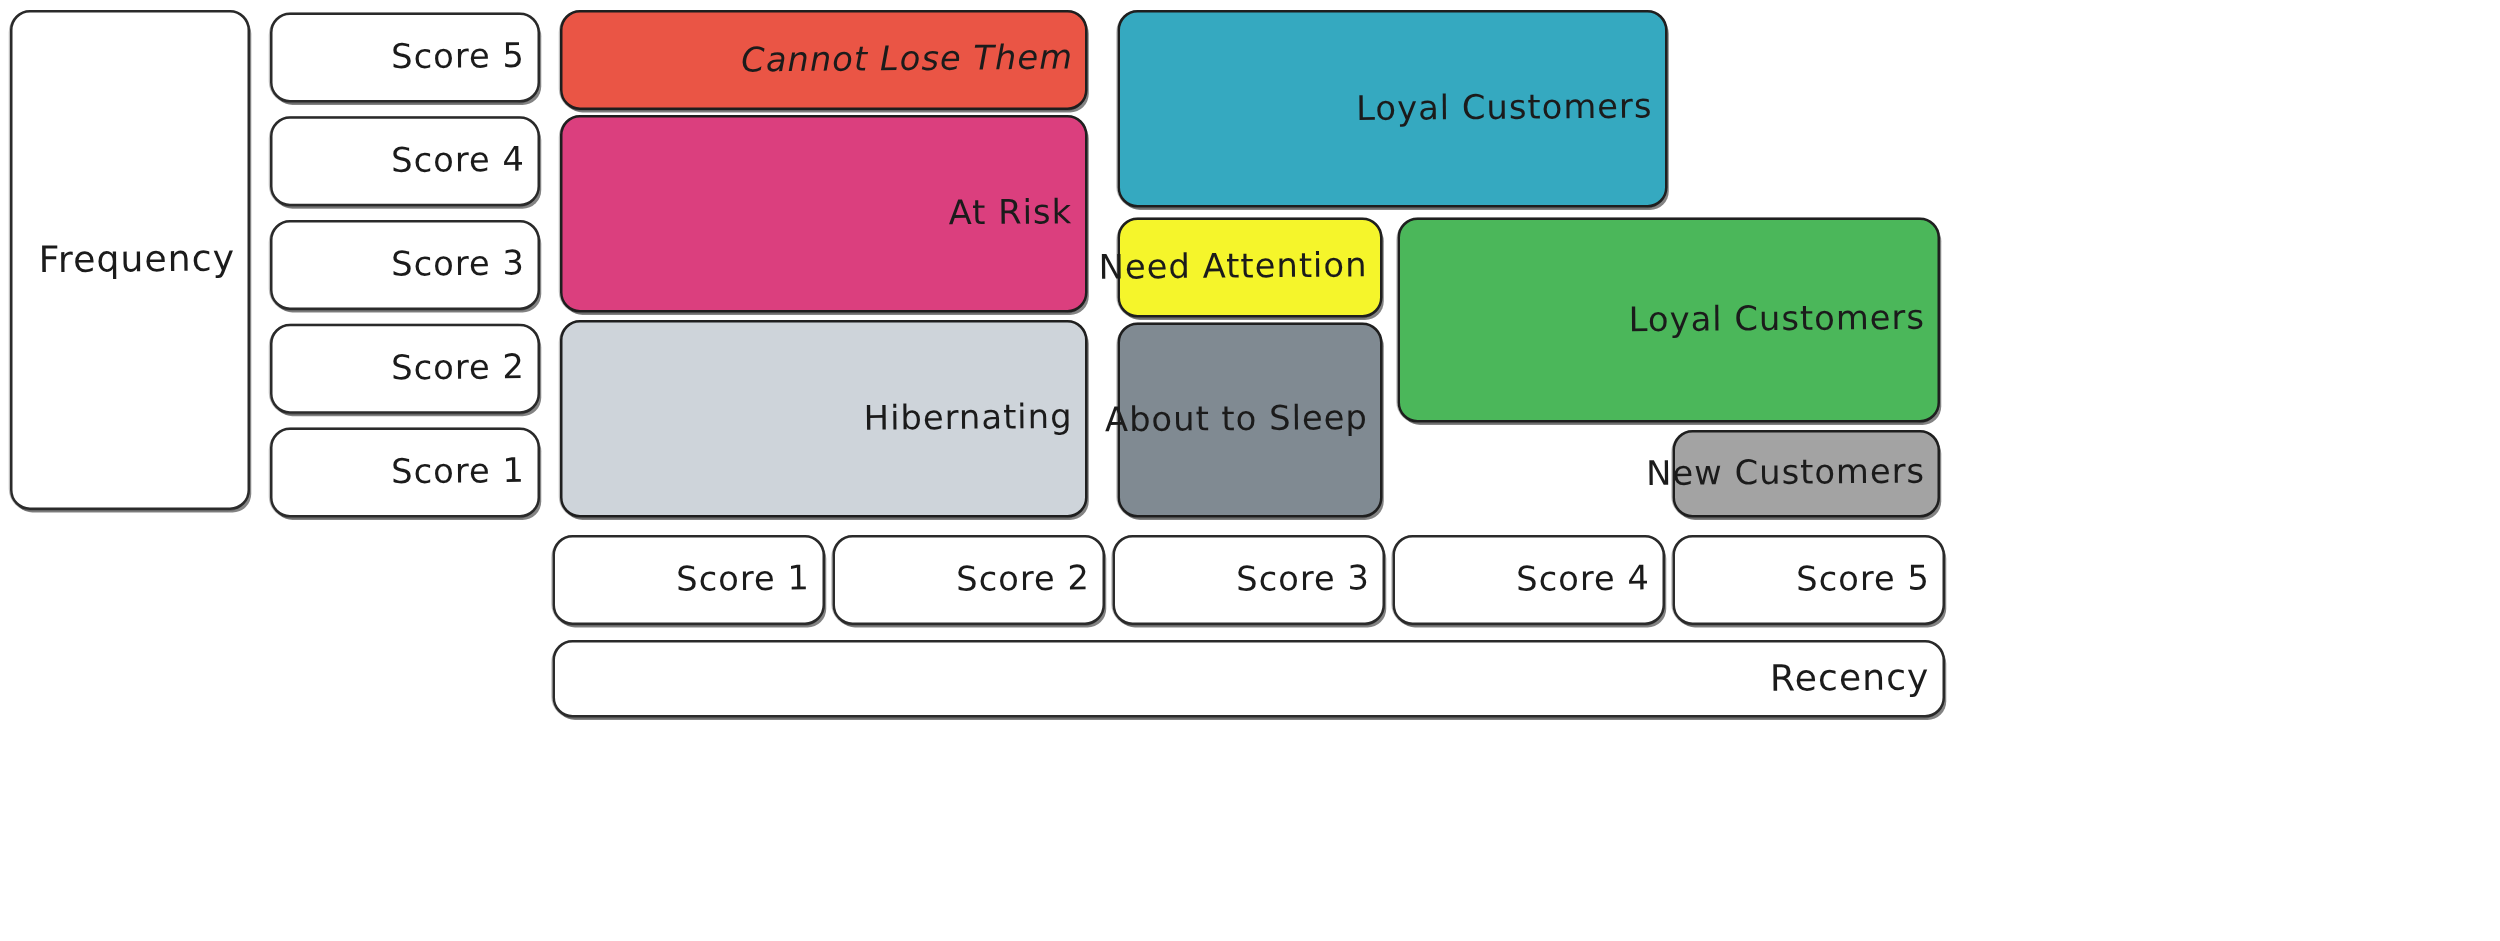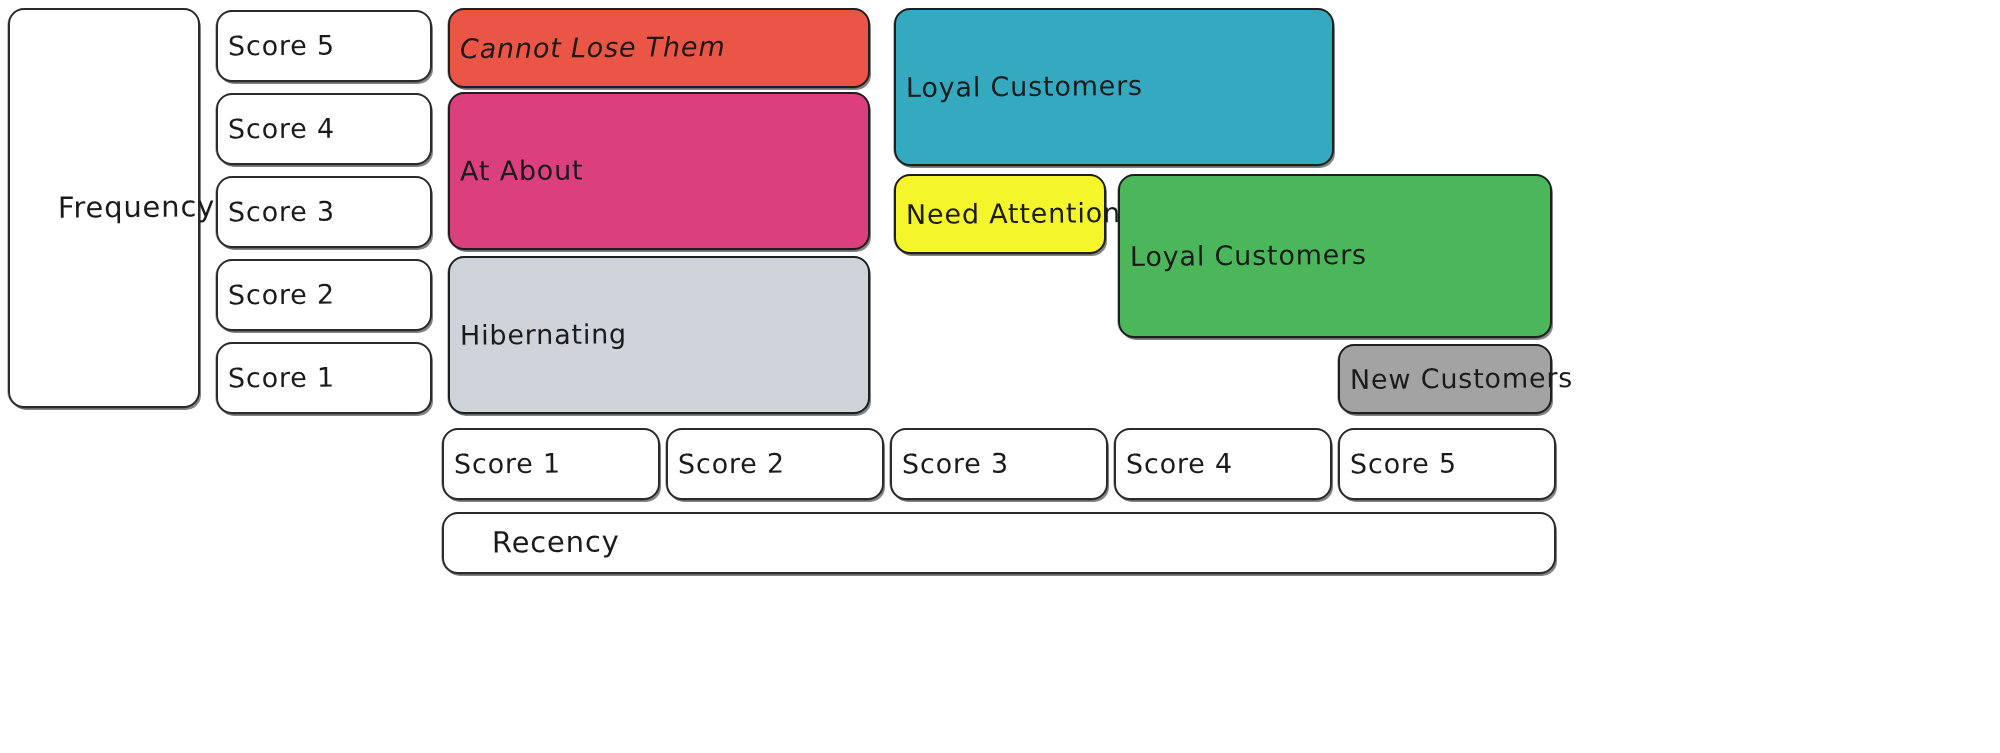--- a/index.html
+++ b/index.html
@@ -18,21 +18,21 @@
     overflow: hidden;
   }
   
   .box {
     position: absolute;
     box-sizing: border-box;
     border: 2px solid #1e1e1e;
     border-radius: 16px;
     display: flex;
     align-items: center;
-    justify-content: flex-start;
+    justify-content: flex-end;
     text-align: center;
     color: #1b1b1b;
     font-family: "DejaVu Sans", sans-serif;
     font-size: 27px;
     letter-spacing: 0.8px;
     line-height: 1.15;
     padding: 4px 10px;
     box-shadow: 2px 3px 0 -1px rgba(30,30,30,0.55);
   }
   .box.plain {
@@ -85,30 +85,33 @@
     <span class="lbl">Score 2</span>
   </div>
   <div class="box plain seg" style="left:216px; top:342px; width:216px; height:72px;">
     <span class="lbl">Score 1</span>
   </div>
 
   <div class="box" style="left: 448px; top: 8px; width: 422px; height: 80px; background: rgb(234, 85, 69); font-style: italic;">
       <span class="lbl">Cannot Lose Them</span>
     </div>
   <div class="box" style="left: 448px; top: 92px; width: 422px; height: 158px; background: rgb(219, 63, 126);">
-      <span class="lbl">At About</span>
+      <span class="lbl">At Risk</span>
     </div>
   <div class="box" style="left: 448px; top: 256px; width: 422px; height: 158px; background: rgb(206, 212, 218);">
       <span class="lbl">Hibernating</span>
     </div>
   <div class="box" style="left: 894px; top: 8px; width: 440px; height: 158px; background: rgb(53, 169, 192);">
       <span class="lbl">Loyal Customers</span>
     </div>
   <div class="box" style="left: 894px; top: 174px; width: 212px; height: 80px; background: rgb(245, 245, 43);">
       <span class="lbl">Need Attention</span>
+    </div>
+  <div class="box" style="left: 894px; top: 258px; width: 212px; height: 156px; background: rgb(128, 138, 146);">
+      <span class="lbl">About to Sleep</span>
     </div>
   <div class="box" style="left: 1118px; top: 174px; width: 434px; height: 164px; background: rgb(75, 183, 90);">
       <span class="lbl">Loyal Customers</span>
     </div>
   <div class="box" style="left: 1338px; top: 344px; width: 214px; height: 70px; background: #a3a3a3;">
       <span class="lbl">New Customers</span>
     </div>
 
   <div class="box plain seg" style="left:442px; top:428px; width:218px; height:72px;">
     <span class="lbl">Score 1</span>

